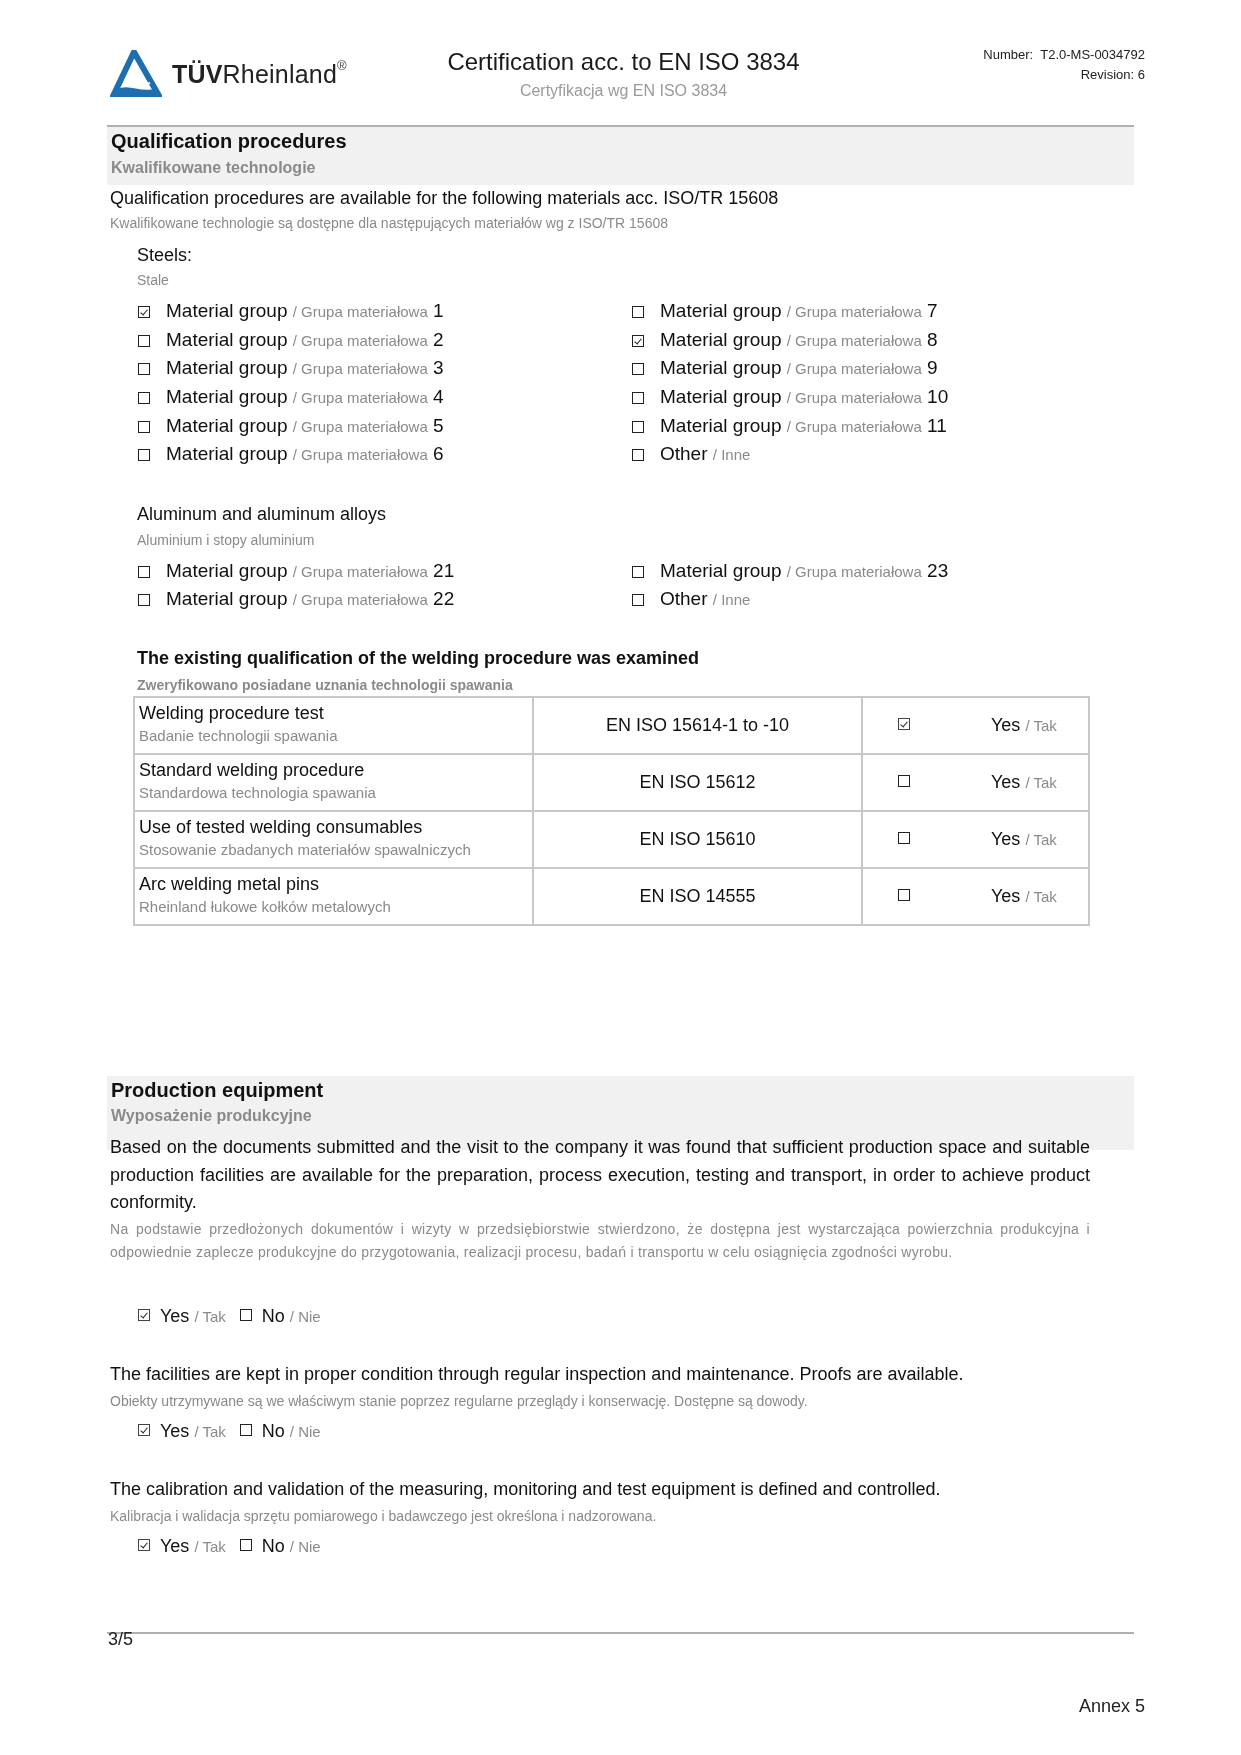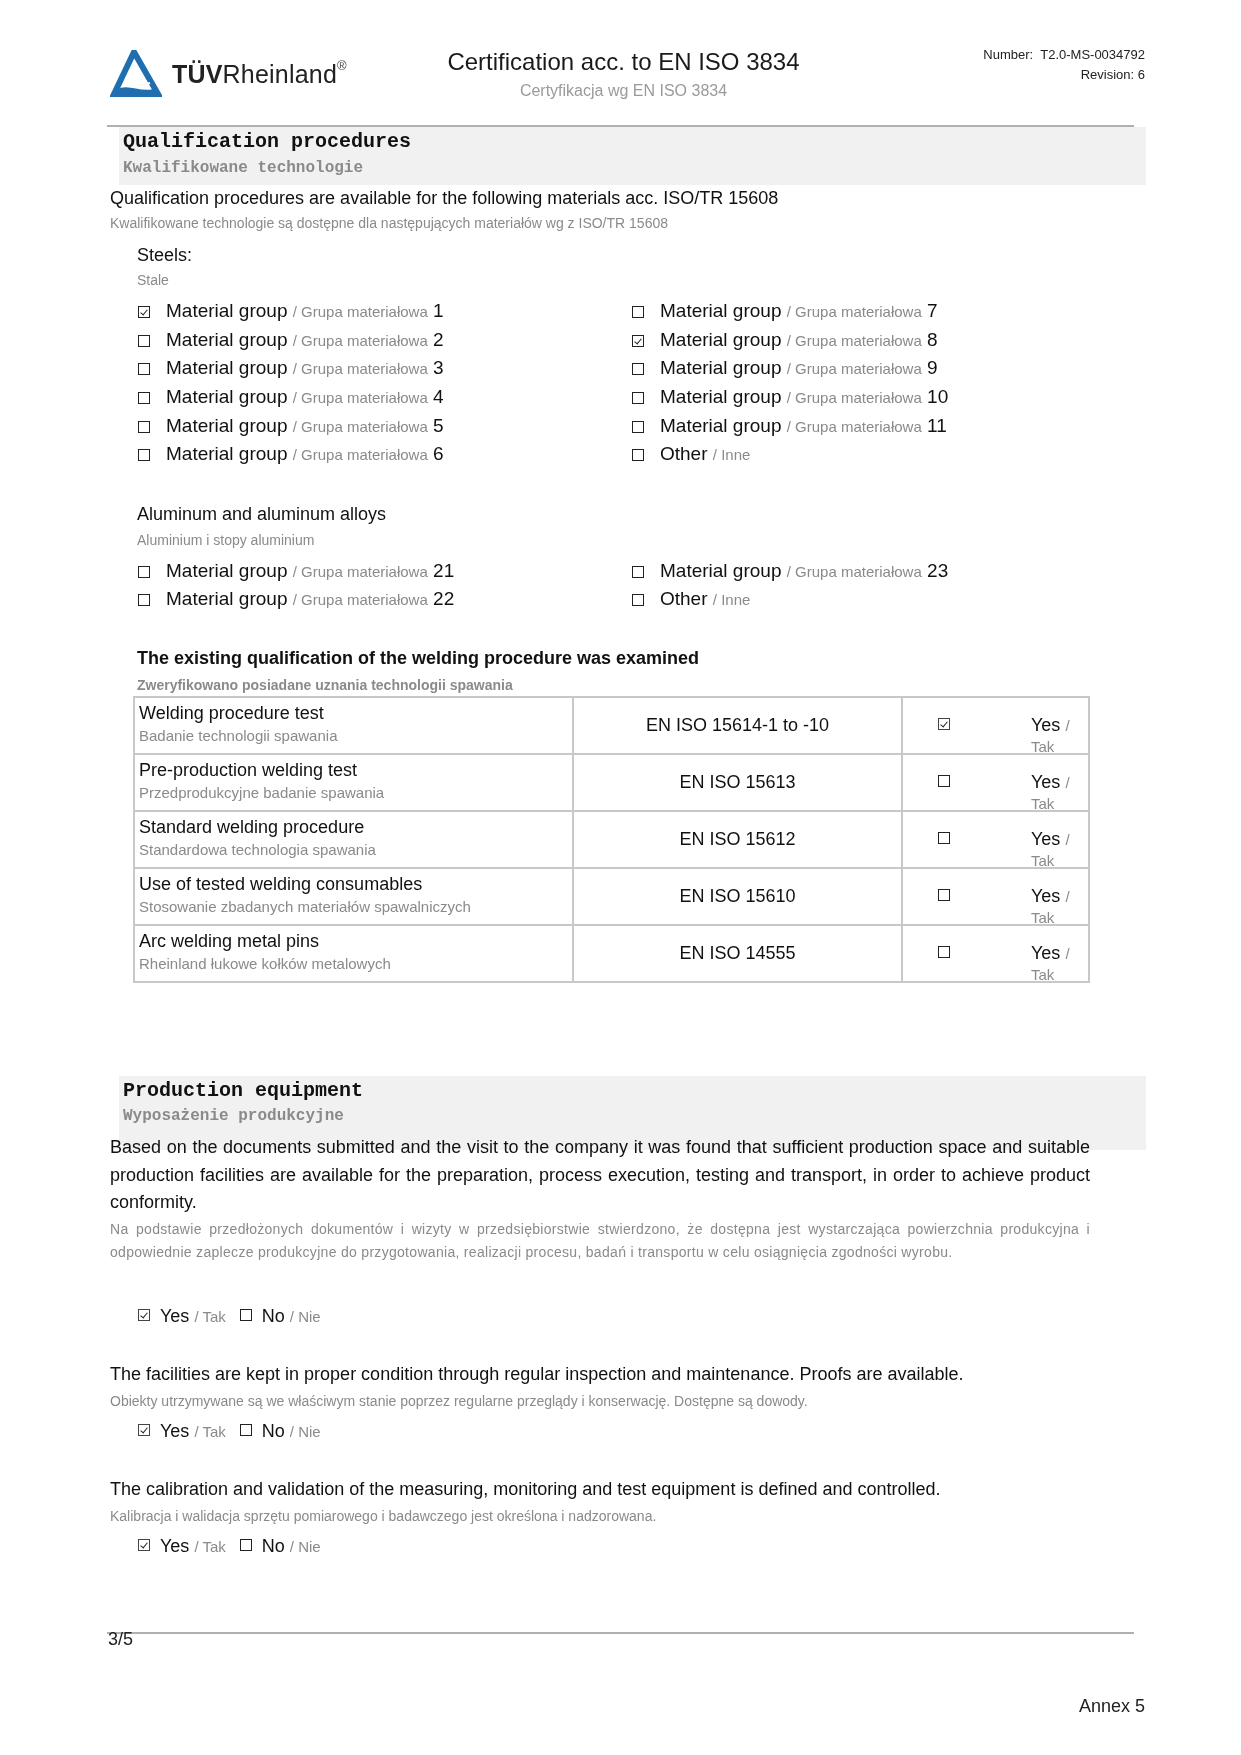--- a/index.html
+++ b/index.html
@@ -9,35 +9,35 @@
   .pl { color: #8a8a8a; }
   .logo { left: 110px; top: 50px; width: 260px; height: 50px; }
   .logo svg { position: absolute; left: 0; top: 0; }
   .logo-text { position: absolute; left: 62px; top: 10px; font-size: 25px; color: #222; letter-spacing: 0.2px; }
   .logo-text b { font-weight: 700; }
   .logo-text sup { font-size: 13px; vertical-align: top; position: relative; top: -2px; color: #444; }
   .doc-title { left: 0; width: 1241px; text-align: center; top: 48px; font-size: 24px; color: #1a1a1a; padding-left: 6px; }
   .doc-subtitle { left: 0; width: 1241px; text-align: center; top: 82px; font-size: 16px; color: #9a9a9a; padding-left: 6px; }
   .meta { right: 96px; text-align: right; font-size: 13px; color: #222; }
   .hr { position: absolute; left: 107px; width: 1027px; height: 2px; background: #b0b0b0; }
-  .band { position: absolute; left: 119px; width: 1027px; background: #f1f1f1; font-family: Liberation Mono, monospace; }
+  .band { position: absolute; left: 107px; width: 1027px; background: #f1f1f1; }
   .band-title { position: absolute; left: 4px; font-size: 20px; font-weight: 700; color: #111; }
   .band-sub { position: absolute; left: 4px; font-size: 16px; font-weight: 700; color: #8a8a8a; }
   .t18 { font-size: 18px; }
   .t14 { font-size: 14px; }
   .cb { display: inline-block; width: 12px; height: 12px; border: 1.4px solid #222; position: relative; vertical-align: middle; }
   .cb.checked::after { content: ""; position: absolute; left: 3px; top: 1px; width: 3px; height: 6px; border-right: 1.2px solid #222; border-bottom: 1.2px solid #222; transform: rotate(40deg); }
   .cb.light { border-color: #444; border-width: 1px; }
   .mat { position: absolute; font-size: 19px; white-space: nowrap; }
   .mat .cb { position: absolute; left: 0; top: 6px; }
   .mat .txt { position: absolute; left: 28px; top: 0; }
   .mat .pl { font-size: 15px; }
   table.q { position: absolute; left: 133px; top: 696px; width: 957px; border-collapse: collapse; }
   table.q td { border: 2px solid #c8c8c8; height: 57px; vertical-align: top; }
-  table.q td.c1 { width: 439px; padding: 3px 4px 0 4px; }
+  table.q td.c1 { width: 399px; padding: 3px 4px 0 4px; }
   table.q td.c2 { width: 329px; text-align: center; vertical-align: middle; font-size: 18px; }
   table.q td.c3 { position: relative; }
   .c1 .en { font-size: 18px; line-height: 24px; display: block; }
   .c1 .plx { font-size: 15px; line-height: 22px; display: block; color: #8a8a8a; }
   .c3 .cb { position: absolute; left: 35px; top: 20px; }
   .c3 .yn { position: absolute; left: 92px; top: 17px; font-size: 18px; margin-left: 36px; }
   .c3 .yn .pl { font-size: 15px; }
   .para { position: absolute; left: 110px; width: 980px; }
   .yn-row { position: absolute; left: 138px; font-size: 18px; white-space: nowrap; }
   .yn-row .cb { position: relative; top: -2px; margin-right: 10px; }
@@ -169,31 +169,20 @@
           <span class="plx">Badanie technologii spawania</span>
         </td>
     <td class="c2">EN ISO 15614-1 to -10</td>
     <td class="c3">
           <span class="cb checked light"></span>
           <span class="yn"><span>Yes</span> <span class="pl">/ Tak</span></span>
         </td>
   </tr>
   <tr>
     <td class="c1">
-          <span class="en">Pre-production welding test</span>
-          <span class="plx">Przedprodukcyjne badanie spawania</span>
-        </td>
-    <td class="c2">EN ISO 15613</td>
-    <td class="c3">
-          <span class="cb"></span>
-          <span class="yn"><span>Yes</span> <span class="pl">/ Tak</span></span>
-        </td>
-  </tr>
-  <tr>
-    <td class="c1">
           <span class="en">Standard welding procedure</span>
           <span class="plx">Standardowa technologia spawania</span>
         </td>
     <td class="c2">EN ISO 15612</td>
     <td class="c3">
           <span class="cb"></span>
           <span class="yn"><span>Yes</span> <span class="pl">/ Tak</span></span>
         </td>
   </tr>
   <tr>

